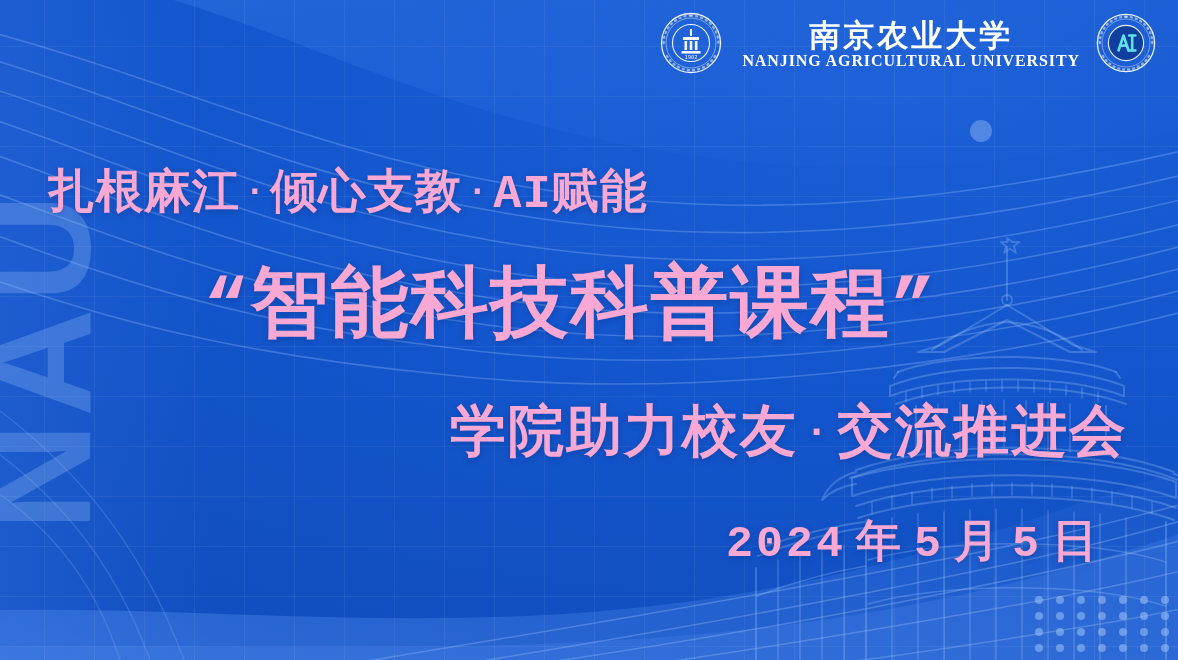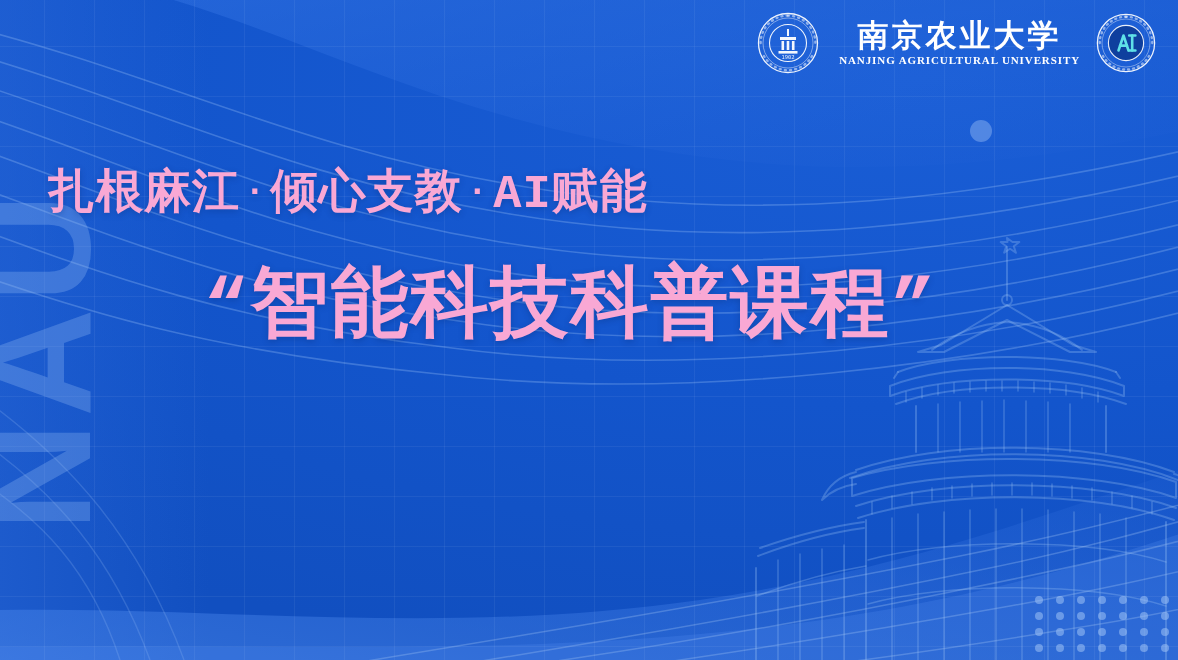--- a/index.html
+++ b/index.html
@@ -74,21 +74,21 @@
     color: #ffffff;
     font-size: 30px;
     font-weight: 700;
     letter-spacing: 2px;
     line-height: 34px;
     white-space: nowrap;
   }
   .logo-cn.brush { font-size: 31px; letter-spacing: 3px; }
   .logo-en {
     color: #ffffff;
-    font-size: 11px;
+    font-size: 16px;
     font-weight: 700;
     letter-spacing: 0.9px;
     line-height: 13px;
     white-space: nowrap;
     margin-top: 1px;
     font-family: "Liberation Serif", serif;
   }
   .logo-en.mono { font-family: "DejaVu Sans Mono", monospace; font-size: 9.5px; letter-spacing: 0.6px; }
 
   
@@ -363,16 +363,22 @@
   <div class="content">
 
     <div class="cn-brush line-1">
       <span>扎根麻江</span><span class="sep">·</span><span>倾心支教</span><span class="sep">·</span><span>AI赋能</span>
     </div>
 
     <div class="cn-brush line-2">
       <span class="q">“</span><span>智能科技科普课程</span><span class="q">”</span>
     </div>
 
-
+    <div class="cn-brush line-3">
+      <span>学院助力校友</span><span class="sep">·</span><span>交流推进会</span>
+    </div>
+
+    <div class="cn-brush line-4">
+      <span>2024</span><span class="sp"></span><span>年</span><span class="sp"></span><span>5</span><span class="sp"></span><span>月</span><span class="sp"></span><span>5</span><span class="sp"></span><span>日</span>
+    </div>
 
   </div>
 </div>
 
 </body></html>

